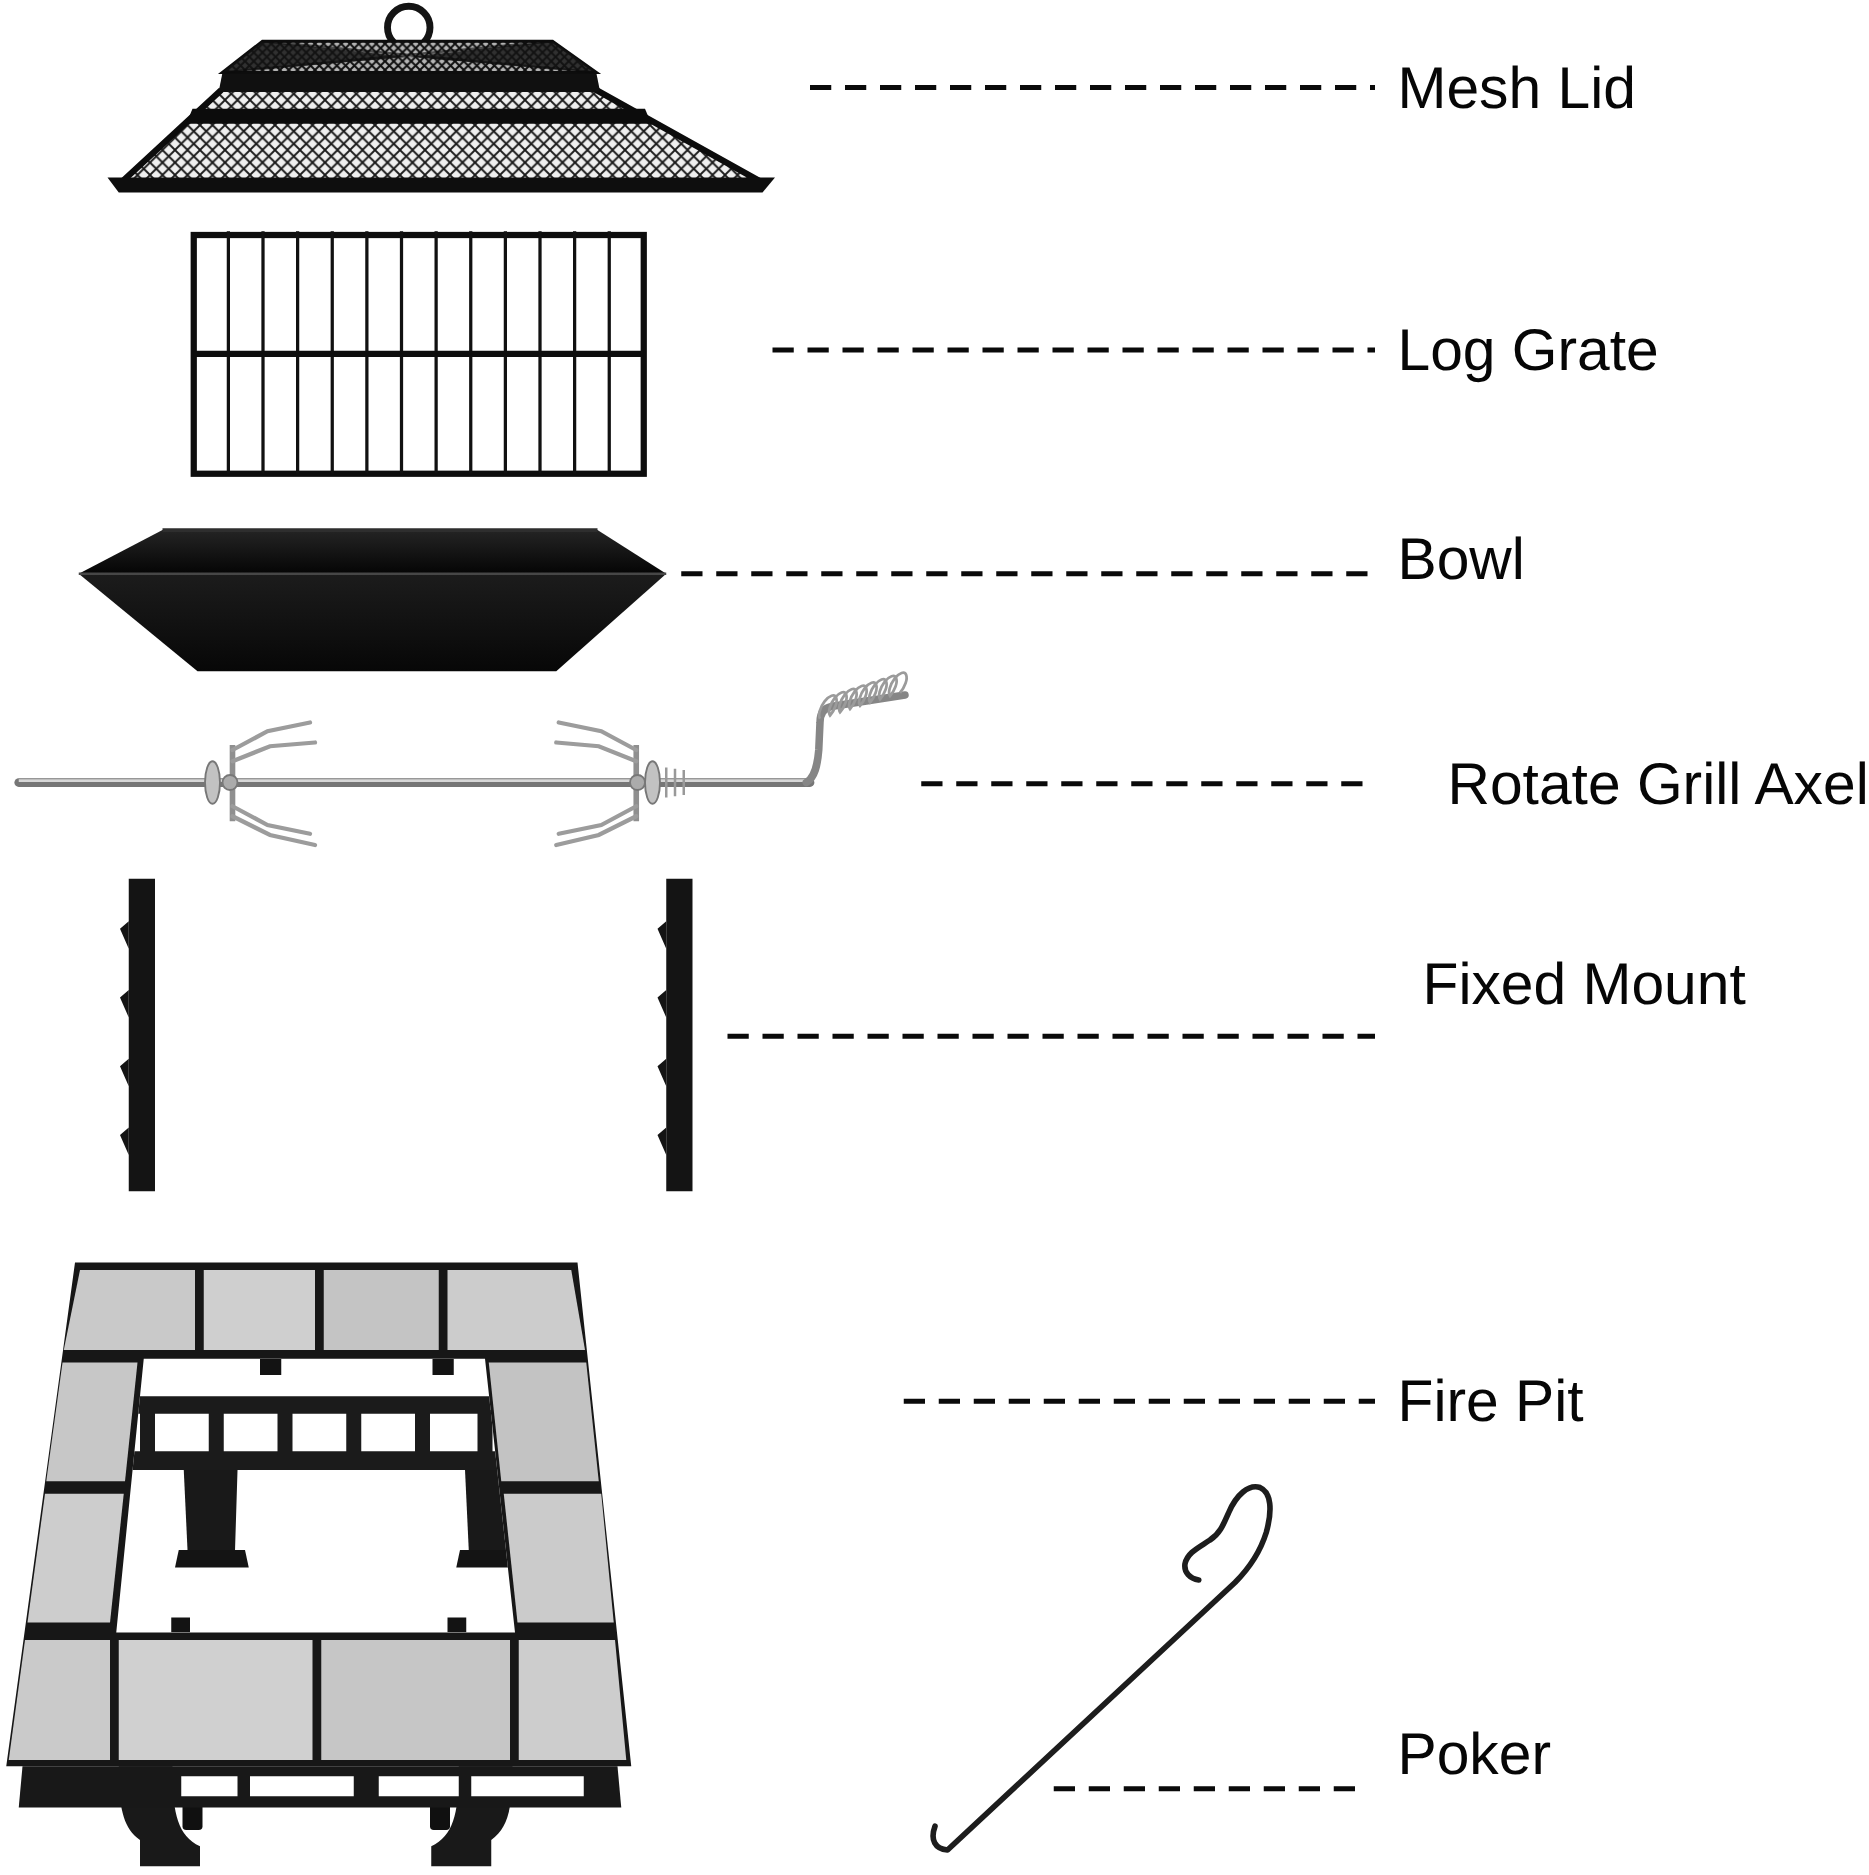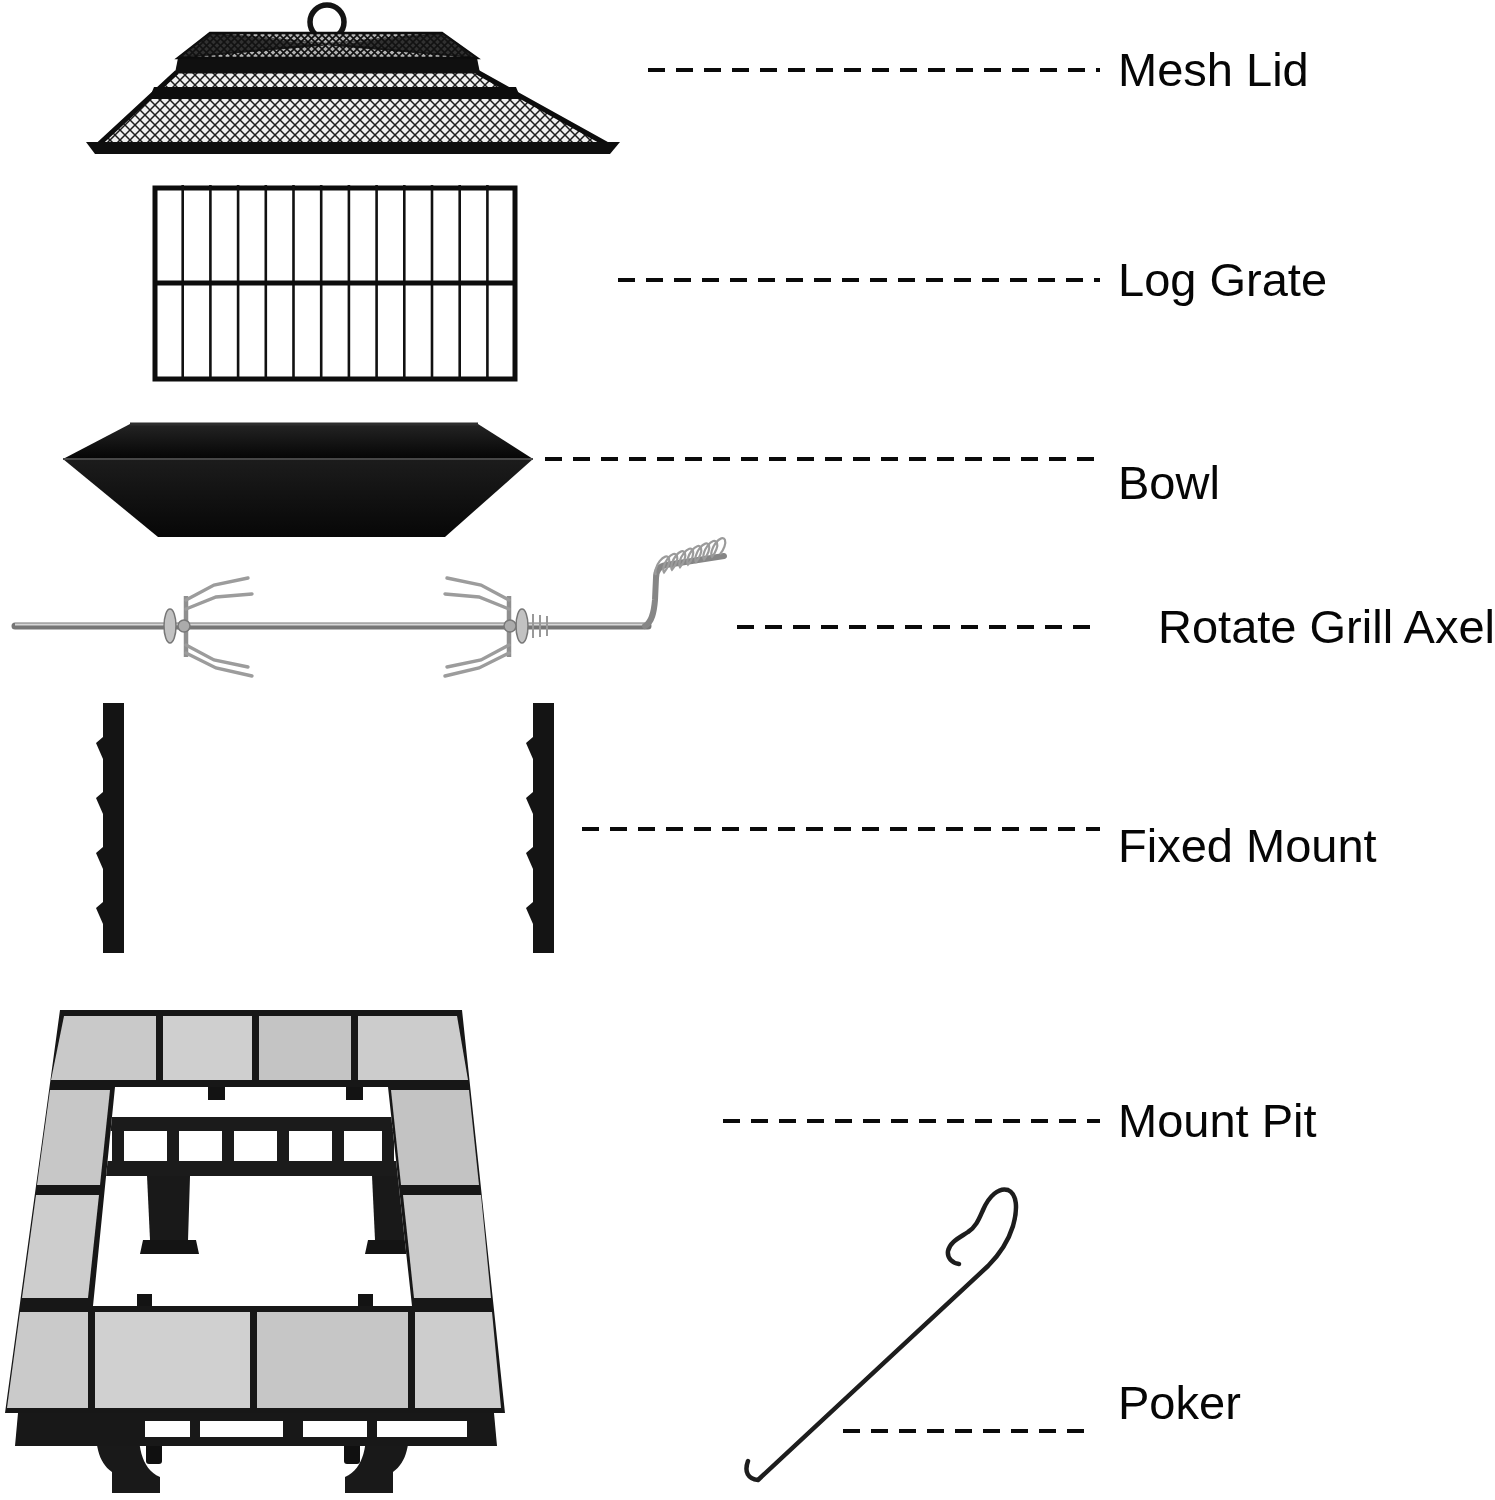--- a/index.html
+++ b/index.html
@@ -16,23 +16,23 @@
     left:1118px;
     height:54px;line-height:54px;
     font-size:47px;
     font-weight:400;
     color:#060606;
     white-space:nowrap;
     letter-spacing:0px;
   }
   .lbl-0{top:43px;}
   .lbl-1{top:253px;}
-  .lbl-2{top:456px;text-align:center;}
+  .lbl-2{top:420px;text-align:center;}
   .lbl-3{top:600px;margin-left:40px;}
-  .lbl-4{top:819px;}
+  .lbl-4{top:760px;margin-left:20px;}
   .lbl-5{top:1094px;}
   .lbl-6{top:1376px;}
 </style>
 </head>
 <body>
 
 <div class="canvas">
 
   <svg class="diagram-svg" viewBox="0 0 1495 1500">
     <defs>
@@ -183,16 +183,16 @@
       <line x1="723" y1="1121" x2="1100" y2="1121"></line>
       <line x1="843" y1="1431" x2="1092" y2="1431"></line>
     </g>
   </svg>
 
   <div class="part-label lbl-0">Mesh Lid</div>
   <div class="part-label lbl-1">Log Grate</div>
   <div class="part-label lbl-2">Bowl</div>
   <div class="part-label lbl-3">Rotate Grill Axel</div>
   <div class="part-label lbl-4">Fixed Mount</div>
-  <div class="part-label lbl-5">Mount Pit</div>
+  <div class="part-label lbl-5">Fire Pit</div>
   <div class="part-label lbl-6">Poker</div>
 
 </div>
 
 </body></html>

